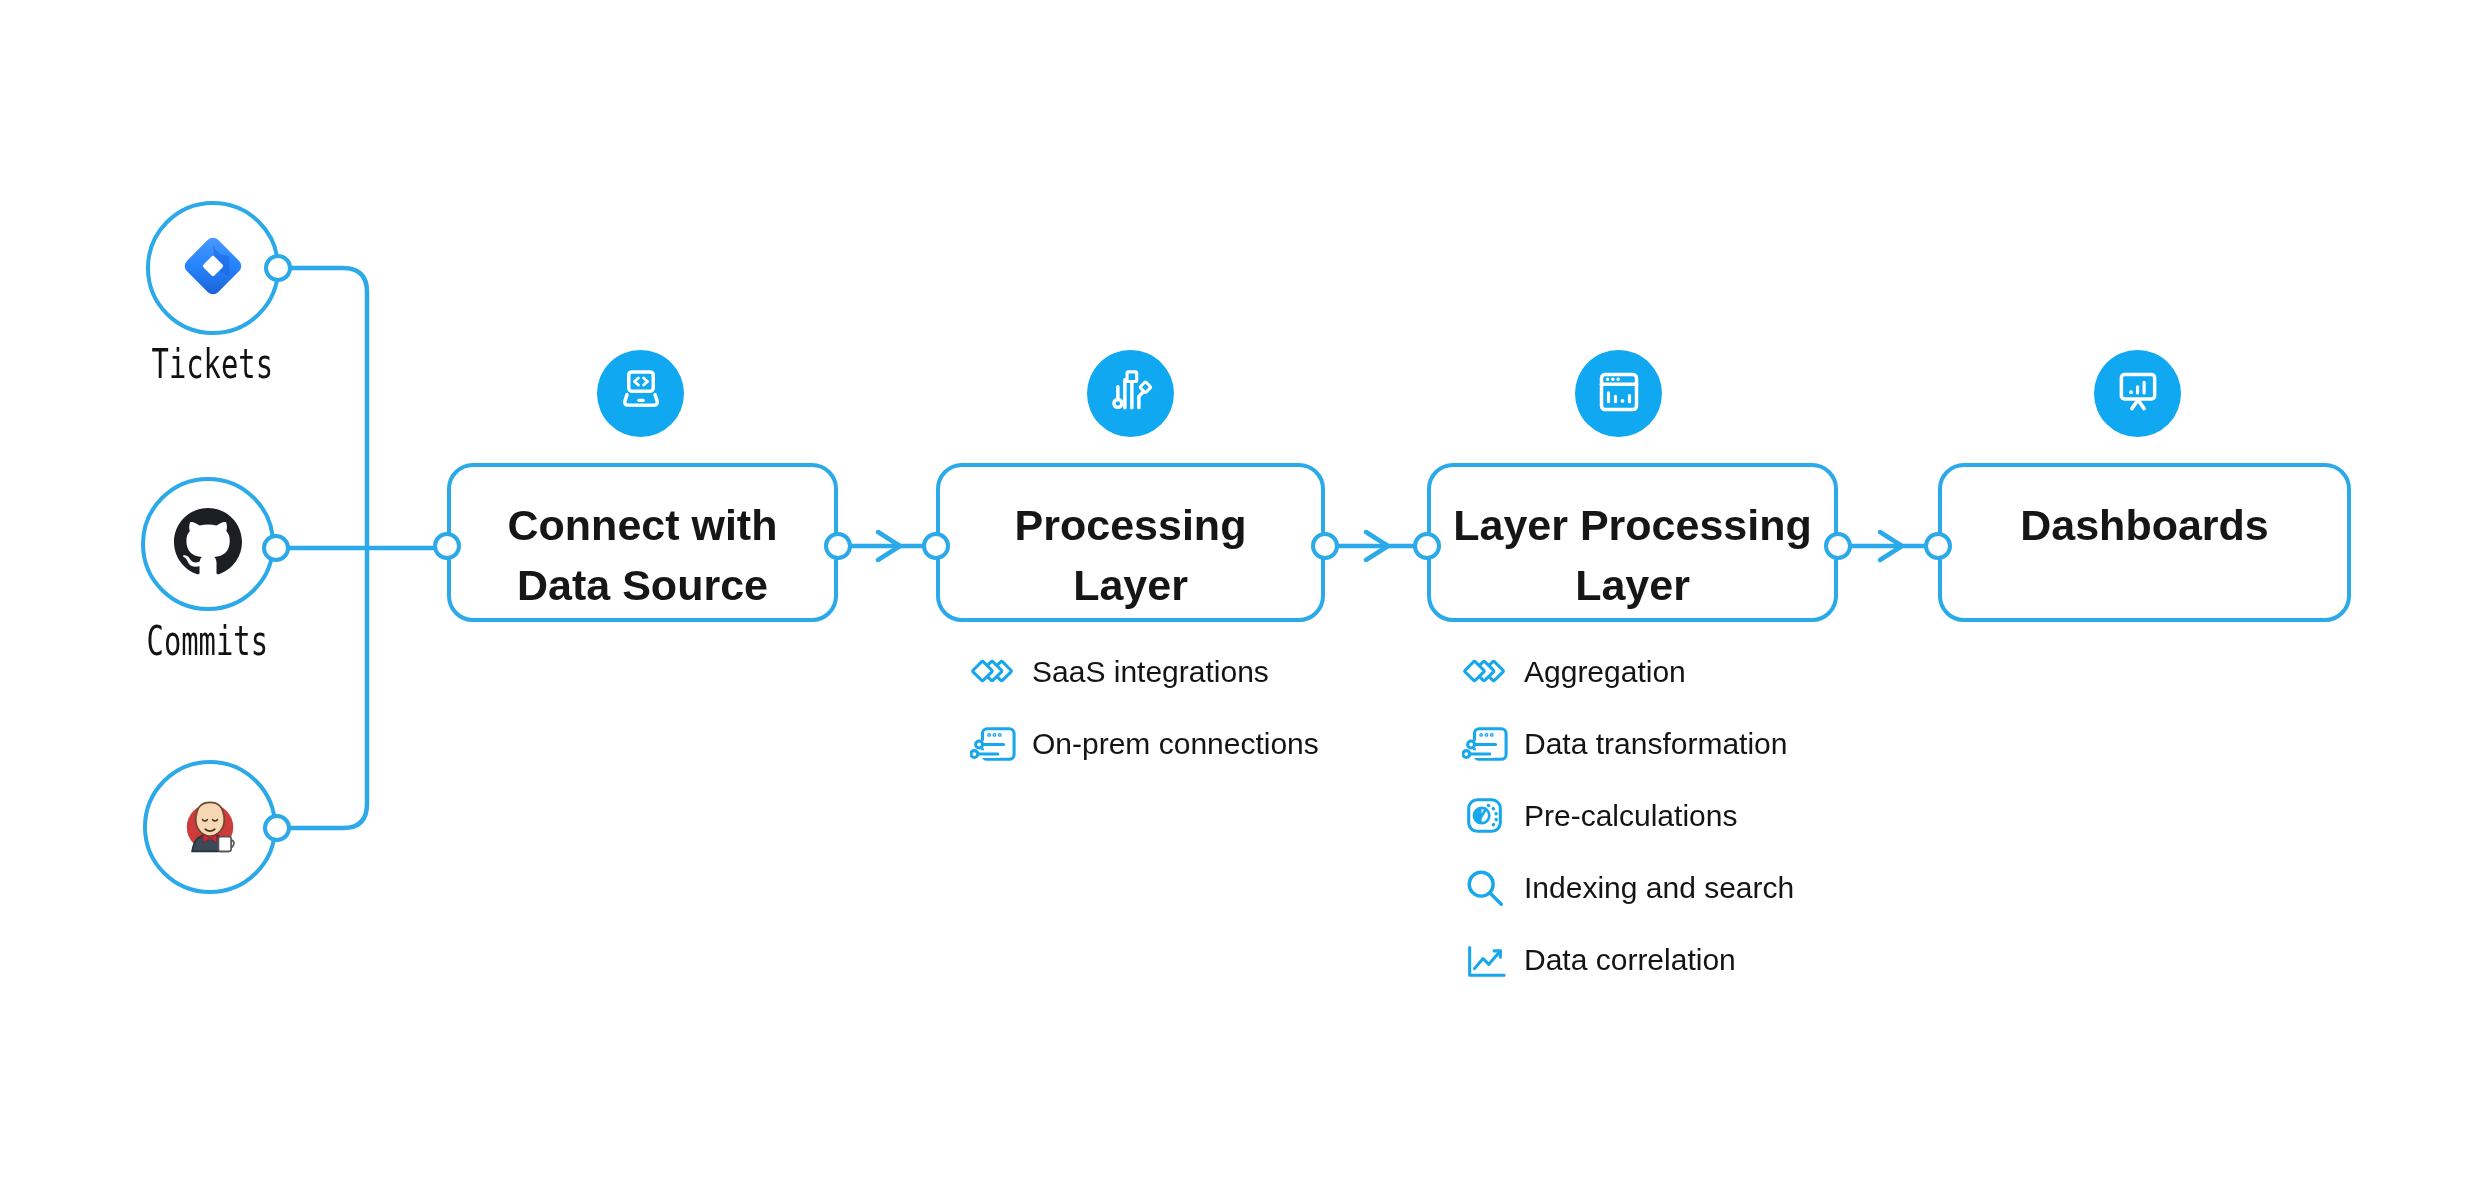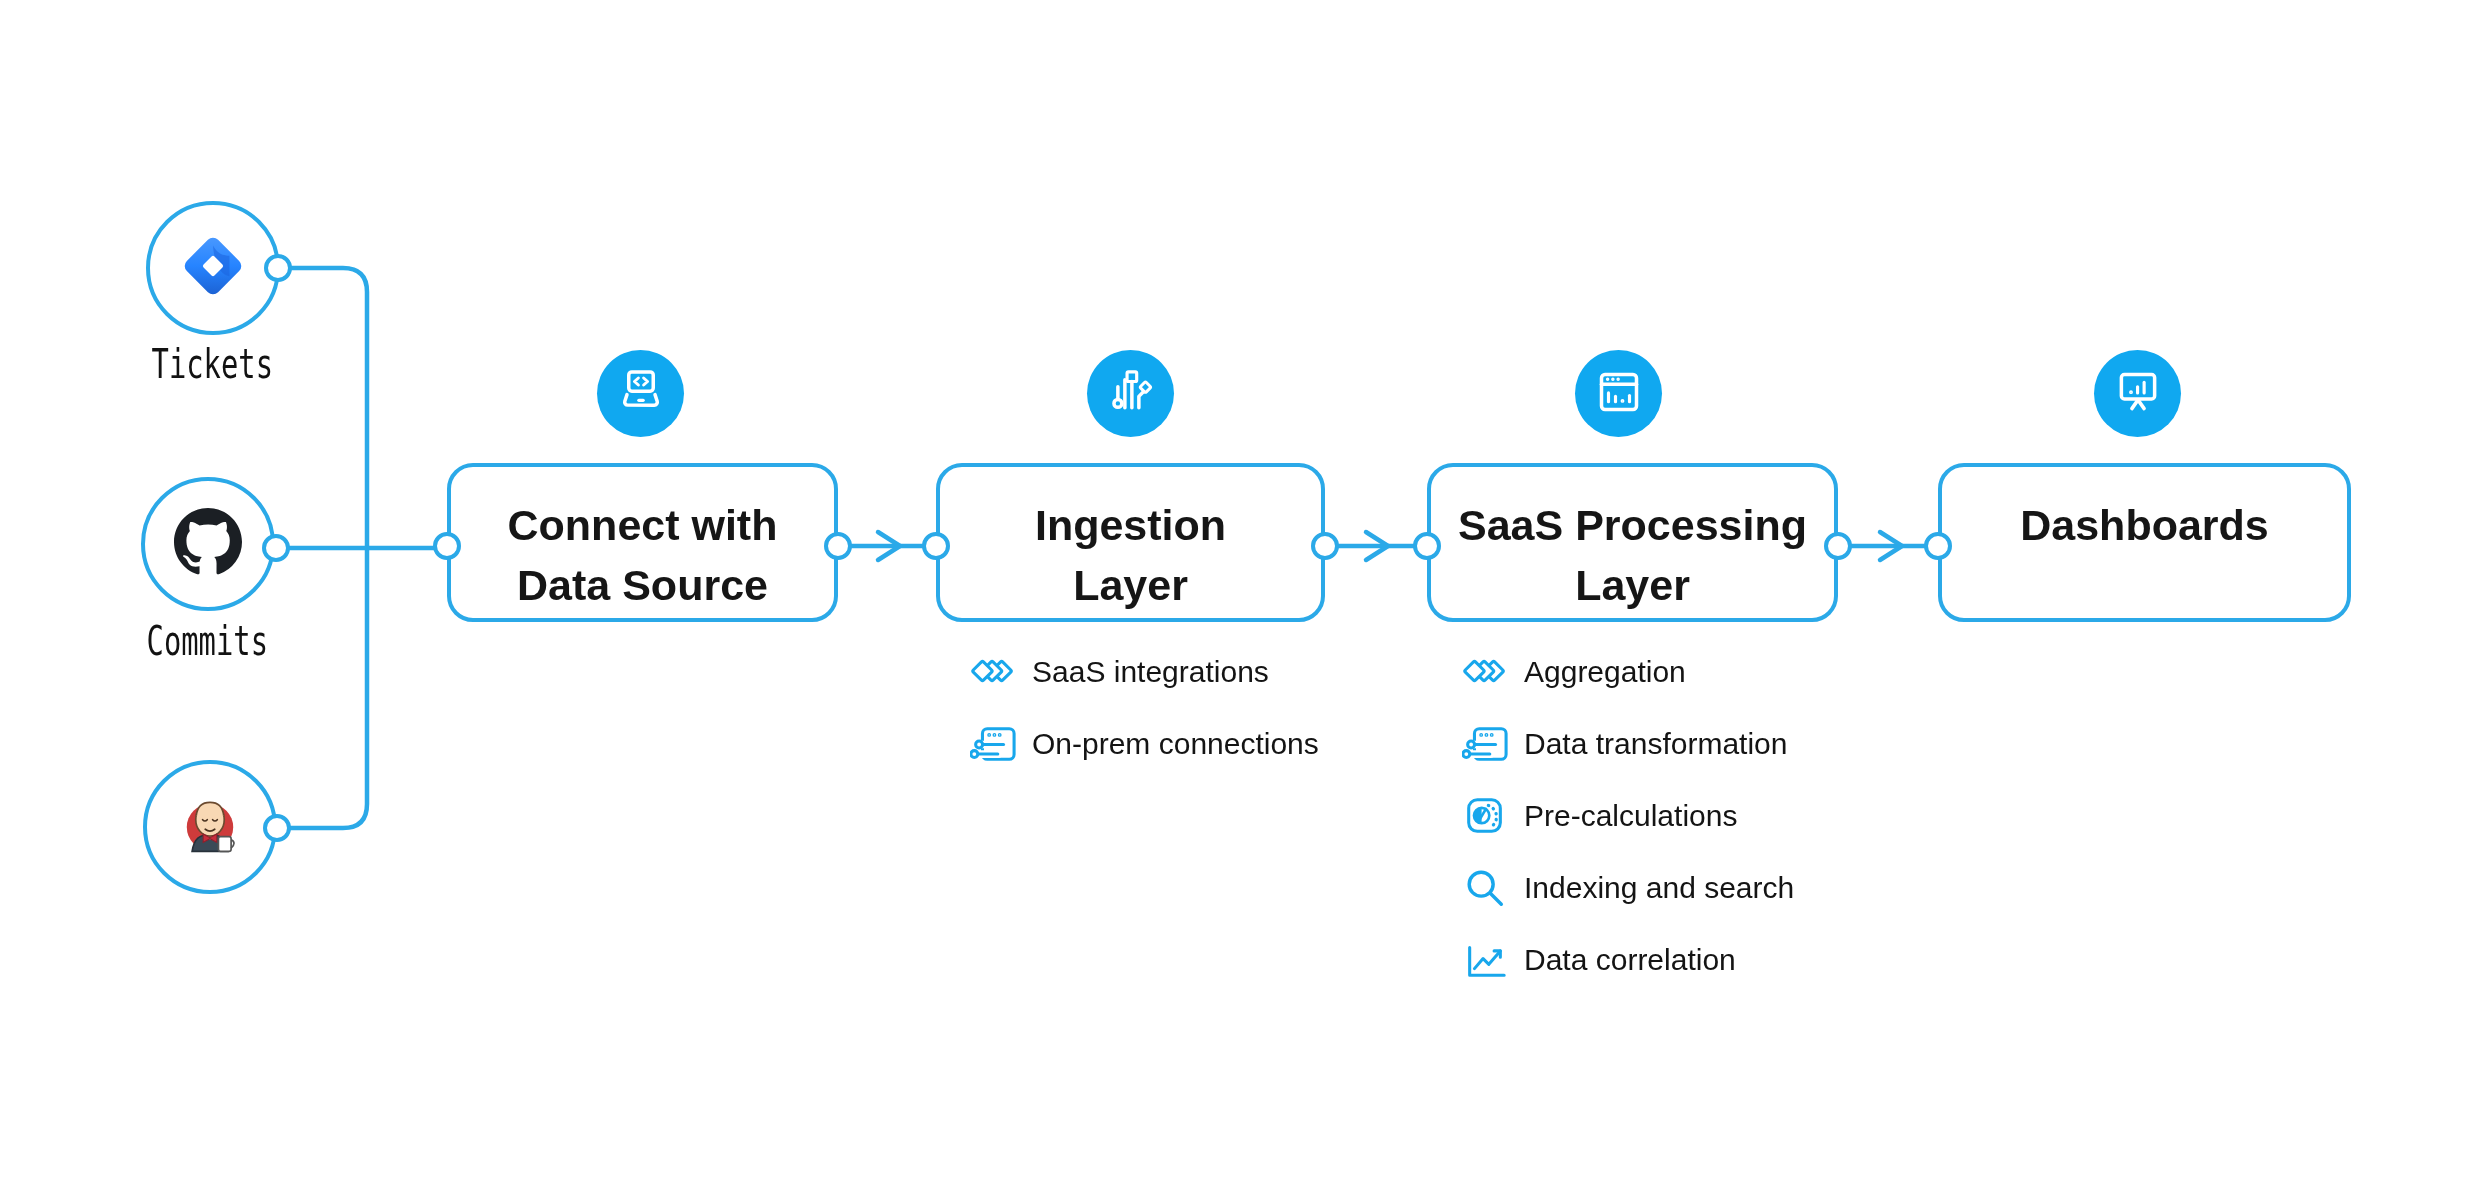--- a/index.html
+++ b/index.html
@@ -175,25 +175,25 @@
         <path d="M32 41 L25 51 M32 41 L39 51"></path>
       </svg>
     </span>
   </div>
 
   <div class="stage-box" style="left:447px;width:391px;">
     <div class="stage-title">Connect with</div>
     <div class="stage-title">Data Source</div>
   </div>
   <div class="stage-box" style="left:936px;width:389px;">
-    <div class="stage-title">Ingestion</div>
+    <div class="stage-title">Processing</div>
     <div class="stage-title">Layer</div>
   </div>
   <div class="stage-box" style="left:1427px;width:411px;">
-    <div class="stage-title">SaaS Processing</div>
+    <div class="stage-title">Layer Processing</div>
     <div class="stage-title">Layer</div>
   </div>
   <div class="stage-box" style="left:1938px;width:413px;">
     <div class="stage-title">Dashboards</div>
     <div class="stage-title"></div>
   </div>
 
   <ul class="feature-list" style="left:1462px;top:649px;">
     <li class="feature-item">
       <span class="feature-icon">

